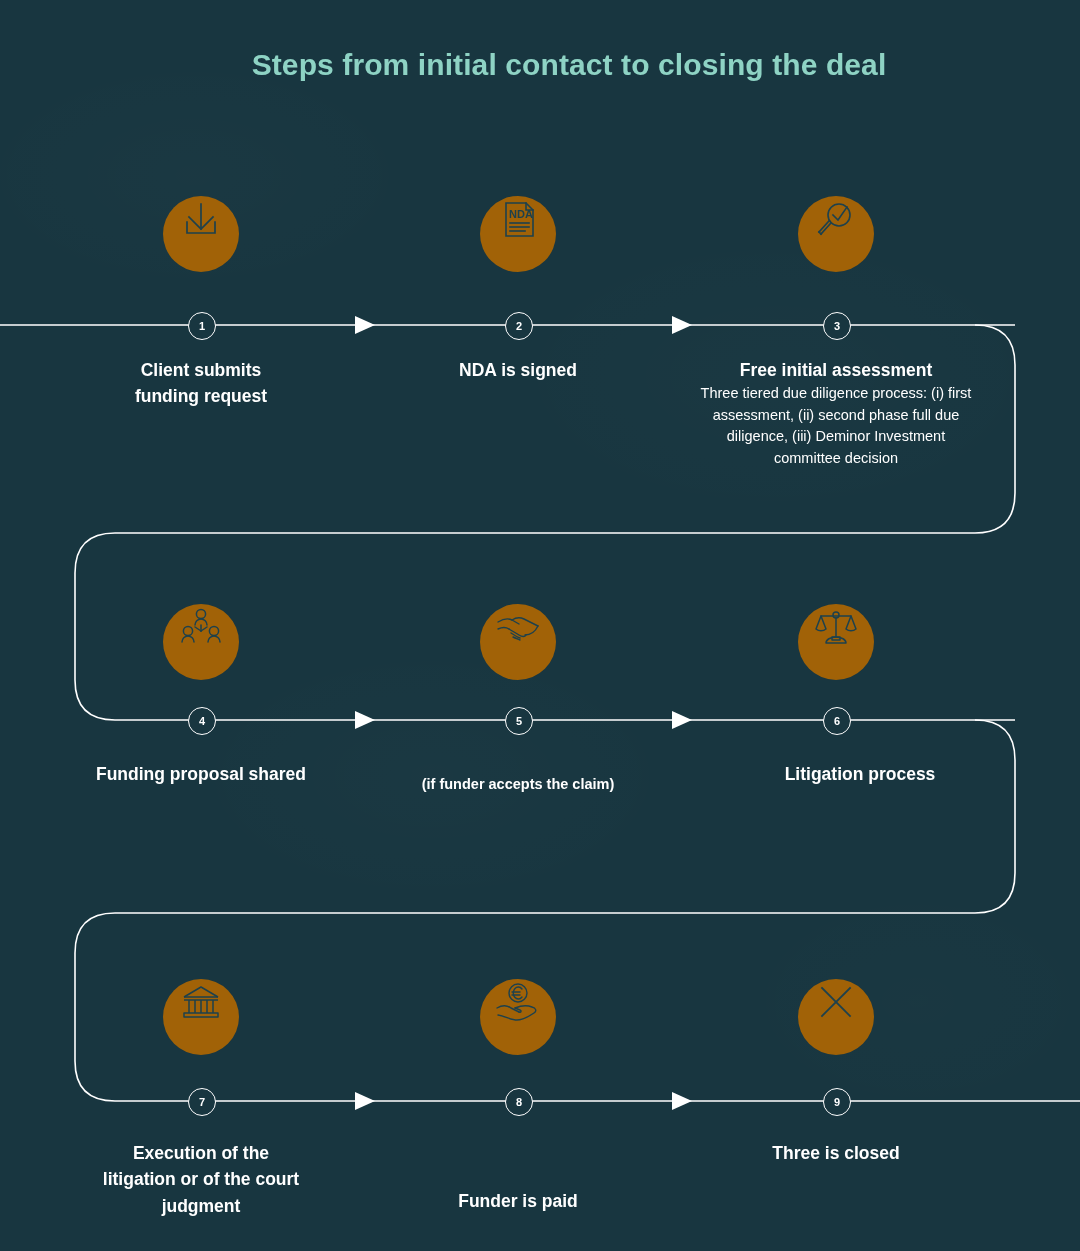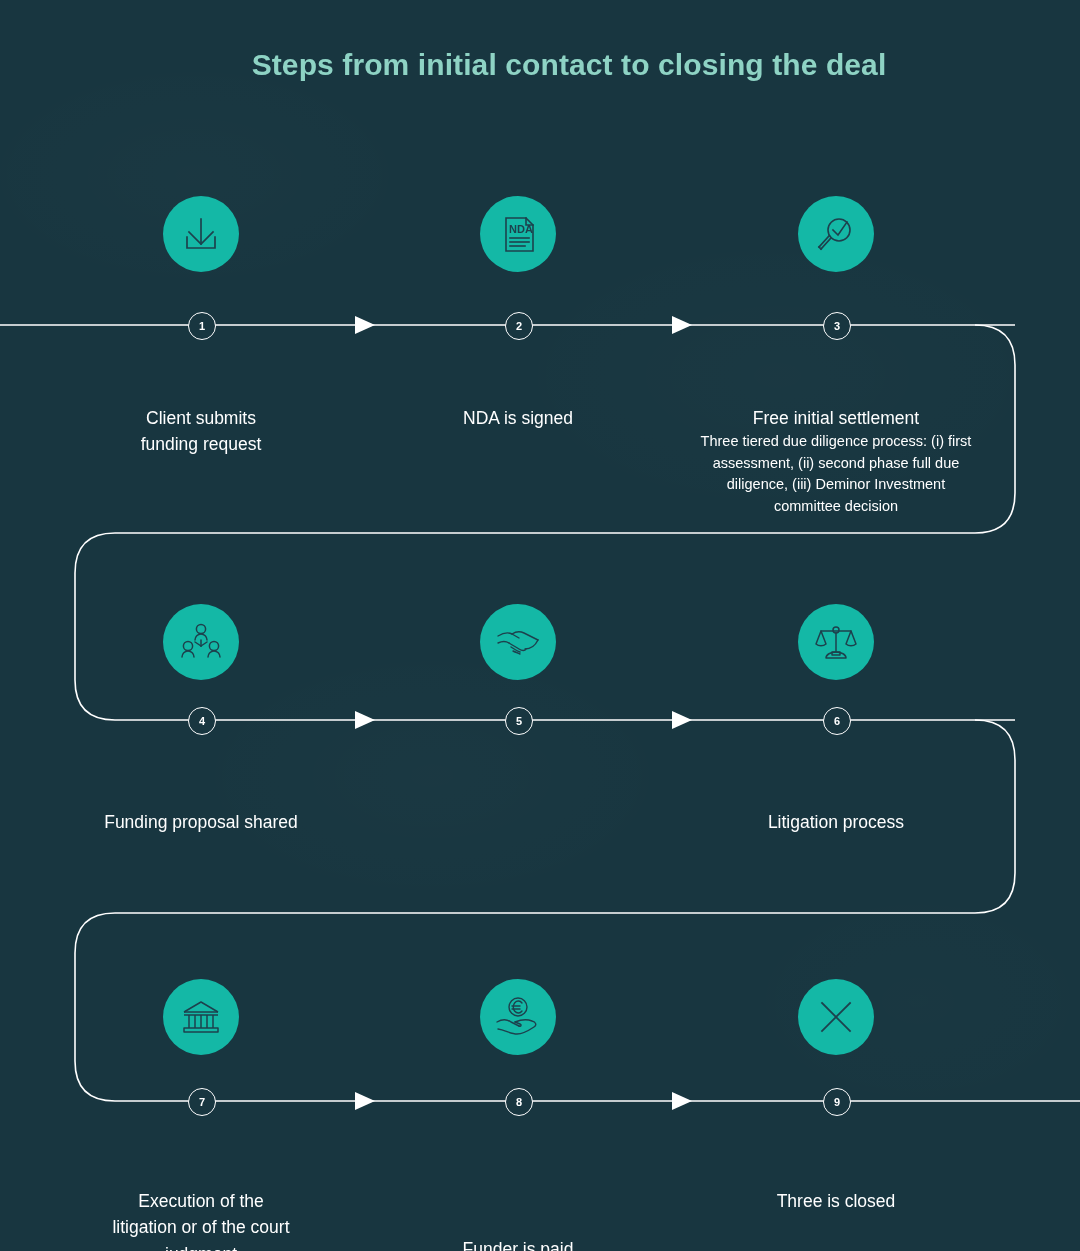--- a/index.html
+++ b/index.html
@@ -48,23 +48,23 @@
     top: 0;
     width: 1080px;
     height: 1251px;
     pointer-events: none;
   }
   .icon-circle {
     position: absolute;
     width: 76px;
     height: 76px;
     border-radius: 50%;
-    background: #14b8a6;
+    background: #a16207;
     display: flex;
-    align-items: center;
+    align-items: flex-start;
     justify-content: center;
   }
   .icon-circle svg {
     display: block;
   }
   .step-badge {
     position: absolute;
     width: 26px;
     height: 26px;
     margin-left: -13px;
@@ -82,23 +82,22 @@
   }
   .step-label {
     position: absolute;
     width: 280px;
     margin-left: -140px;
     text-align: center;
     color: #ffffff;
   }
   .step-label .heading {
     font-size: 17.5px;
-    font-weight: normal;
+    font-weight: bold;
     line-height: 1.5;
-    margin-top: 48px;
   }
   .step-label .desc {
     font-size: 14.5px;
     font-weight: normal;
     line-height: 1.48;
   }
   .step-label .sub {
     font-size: 14.5px;
     font-weight: bold;
     line-height: 1.5;
@@ -174,21 +173,21 @@
         <circle cx="26" cy="19" r="11"></circle>
         <line x1="18" y1="27" x2="8" y2="38"></line>
         <line x1="16" y1="25" x2="6" y2="36"></line>
         <line x1="6" y1="36" x2="8" y2="38"></line>
         <polyline points="20,19 25,24 34,11"></polyline>
       </svg>
     </span>
   </div>
   <div class="step-badge" style="left:836px; top:325px;">3</div>
   <div class="step-label" style="left:836px; top:357px;">
-    <div class="heading" style="white-space:pre-line;">Free initial settlement</div>
+    <div class="heading" style="white-space:pre-line;">Free initial assessment</div>
     <div class="desc">Three tiered due diligence process: (i) first assessment, (ii) second phase full due diligence, (iii) Deminor Investment committee decision</div>
   </div>
 
   <div class="icon-circle" style="left:163px; top:604px;">
     <span>
       <svg width="46" height="46" viewBox="0 0 46 46" fill="none" stroke="#1d414d" stroke-width="1.5" stroke-linecap="round">
         <circle cx="23" cy="10" r="4.6"></circle>
         <path d="M17,21 a6,6 0 0 1 12,0"></path>
         <circle cx="10" cy="27" r="4.6"></circle>
         <path d="M4,38 a6,6 0 0 1 12,0"></path>
@@ -213,37 +212,38 @@
         <path d="M44,22 C41,28 36,31 31,31"></path>
         <path d="M4,25 C8,23 12,23 15,25"></path>
         <path d="M15,25 C18,27 22,29 25,31 C28,33 31,33 32,31"></path>
         <path d="M17,29 C20,31 23,33 26,34"></path>
         <path d="M19,33 C21,34 24,35 26,36"></path>
       </svg>
     </span>
   </div>
   <div class="step-badge" style="left:518px; top:720px;">5</div>
   <div class="step-label" style="left:518px; top:761px;">
+    <div class="sub">(if funder accepts the claim)</div>
   </div>
 
   <div class="icon-circle" style="left:798px; top:604px;">
     <span>
       <svg width="46" height="46" viewBox="0 0 46 46" fill="none" stroke="#1d414d" stroke-width="1.5" stroke-linecap="round" stroke-linejoin="round">
         <circle cx="23" cy="11" r="3"></circle>
         <line x1="8" y1="12" x2="38" y2="12"></line>
         <line x1="23" y1="14" x2="23" y2="33"></line>
         <path d="M8,12 L3,25 a7,6 0 0 0 10,0 Z"></path>
         <path d="M38,12 L33,25 a7,6 0 0 0 10,0 Z"></path>
         <path d="M13,39 a10,6 0 0 1 20,0 Z"></path>
         <rect x="19" y="33" width="8" height="3"></rect>
       </svg>
     </span>
   </div>
   <div class="step-badge" style="left:836px; top:720px;">6</div>
-  <div class="step-label" style="left:836px; top:761px;">
+  <div class="step-label" style="left:860px; top:761px;">
     <div class="heading" style="white-space:pre-line;">Litigation process</div>
   </div>
 
   <div class="icon-circle" style="left:163px; top:979px;">
     <span>
       <svg width="46" height="46" viewBox="0 0 46 46" fill="none" stroke="#1d414d" stroke-width="1.5" stroke-linejoin="round">
         <polyline points="6,18 23,8 40,18"></polyline>
         <line x1="6" y1="18" x2="40" y2="18"></line>
         <line x1="6" y1="21" x2="40" y2="21"></line>
         <line x1="11" y1="21" x2="11" y2="34"></line>

